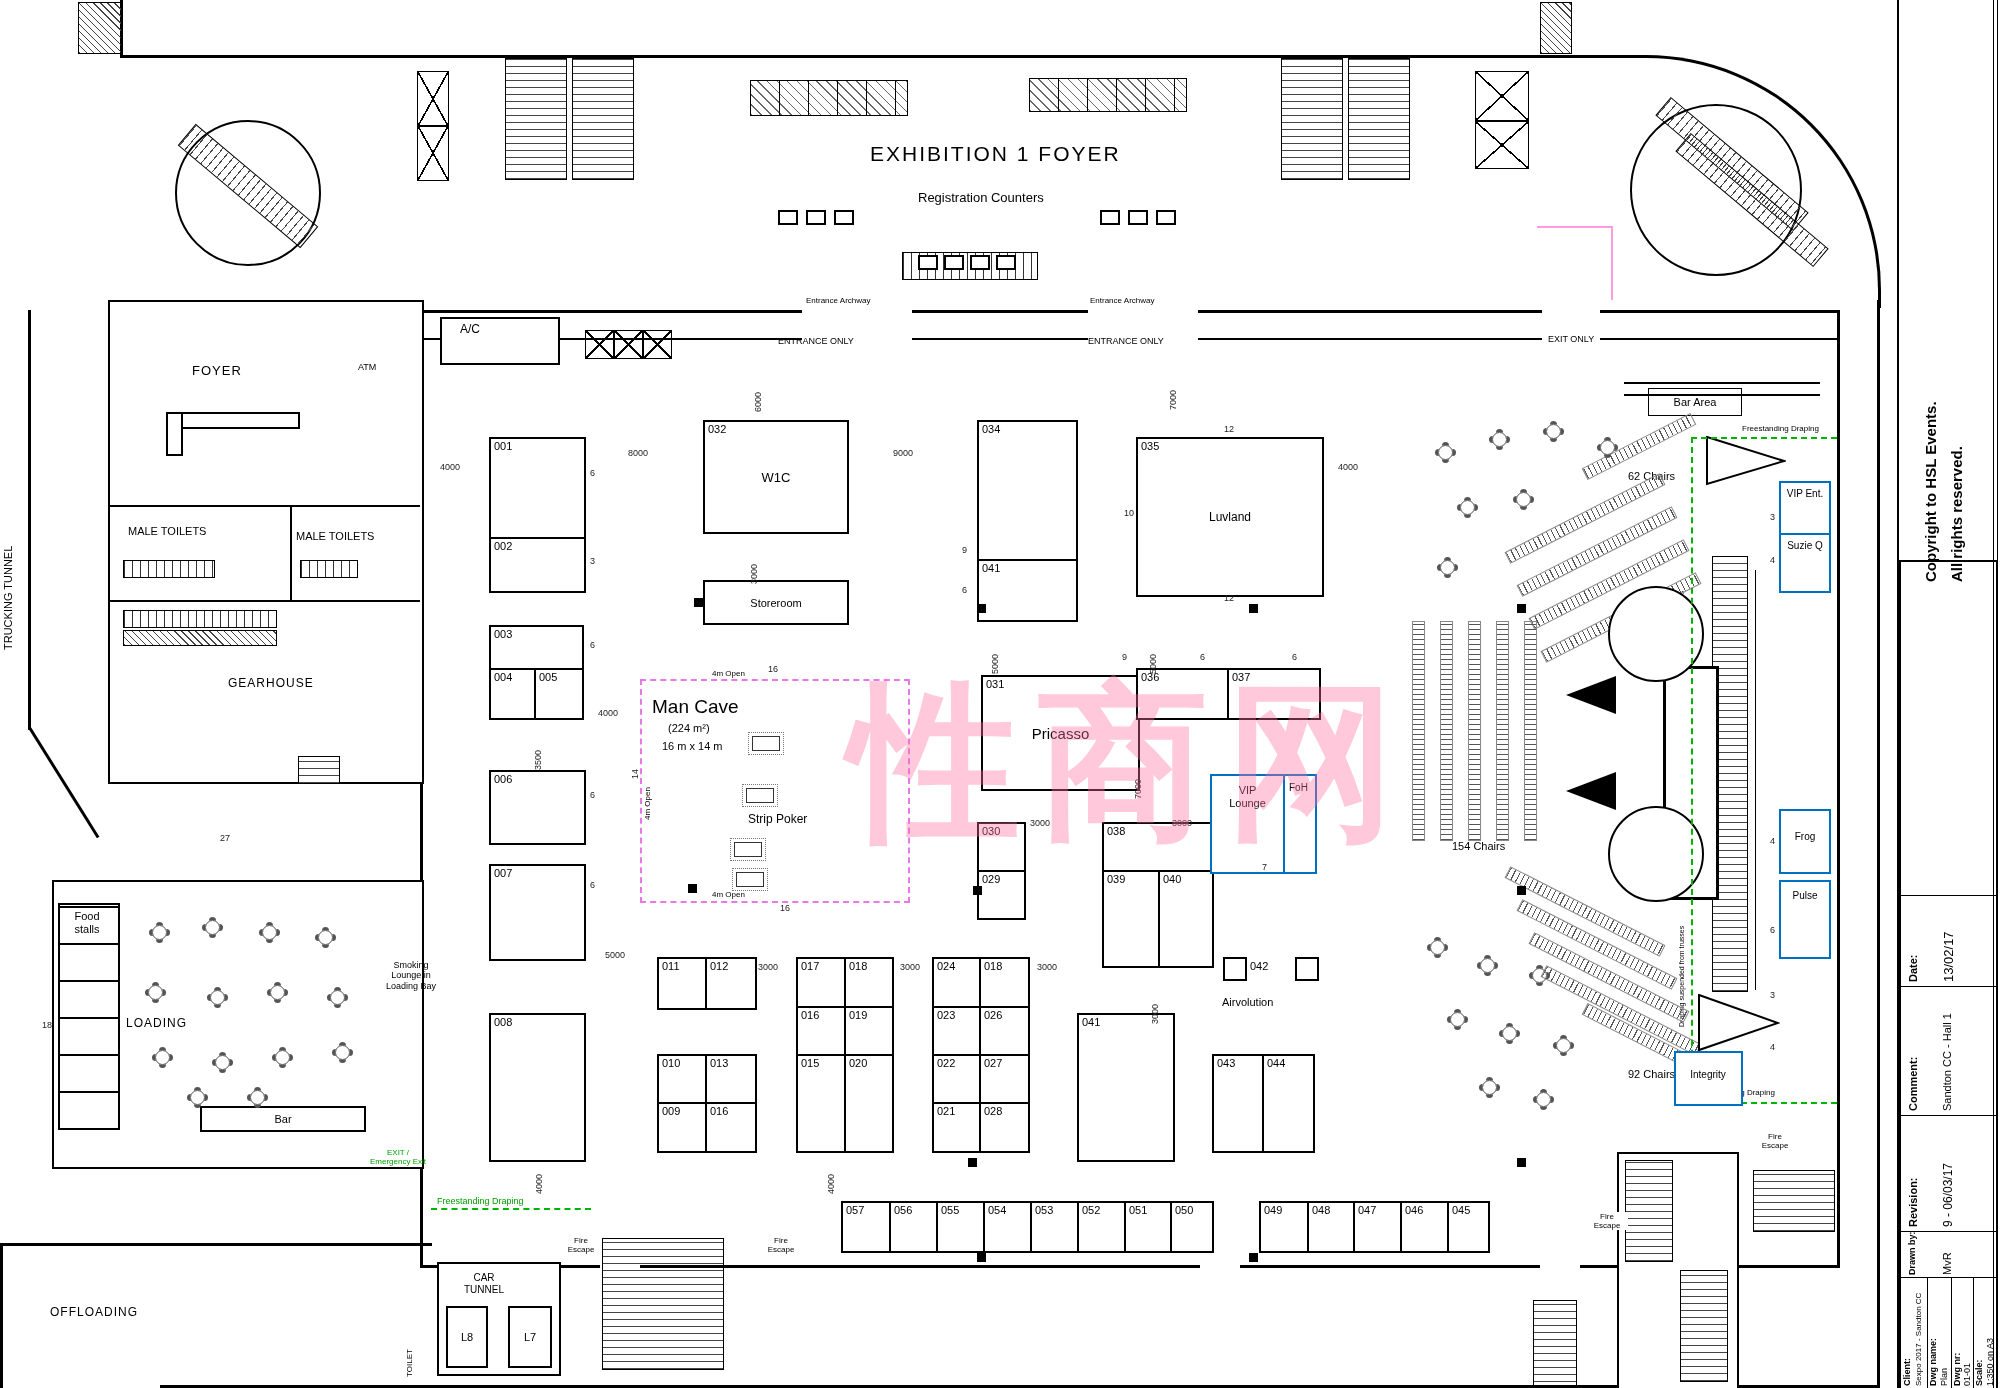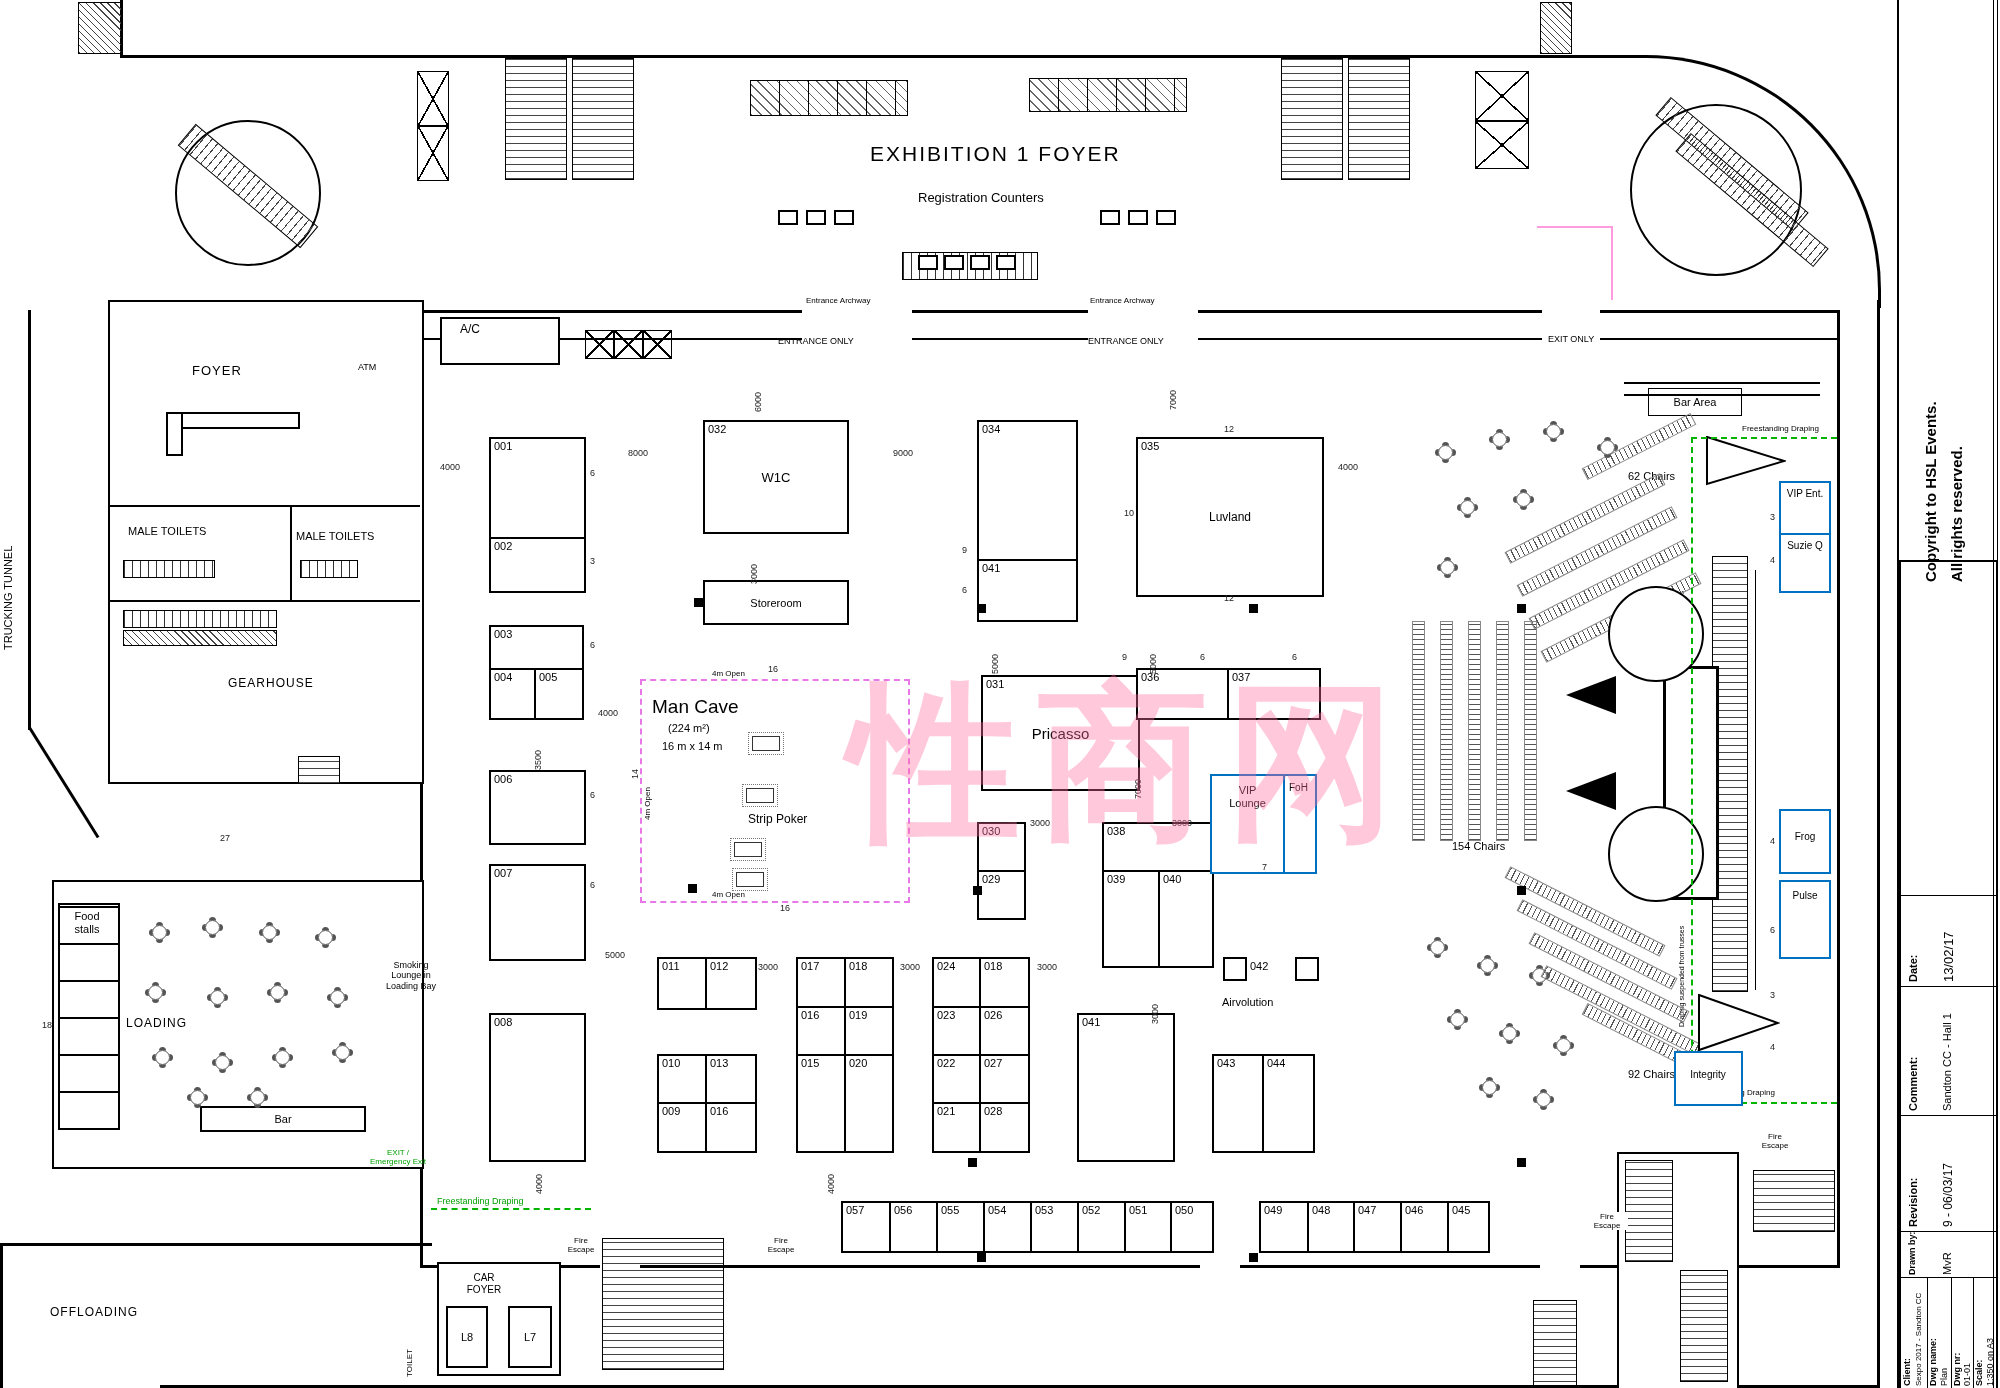--- a/index.html
+++ b/index.html
@@ -443,21 +443,21 @@
   <div class="rt" style="left:330px;top:990px"></div>
   <div class="rt" style="left:155px;top:1050px"></div>
   <div class="rt" style="left:215px;top:1055px"></div>
   <div class="rt" style="left:275px;top:1050px"></div>
   <div class="rt" style="left:335px;top:1045px" actable="false"></div>
   <div class="rt" style="left:190px;top:1090px"></div>
   <div class="rt" style="left:250px;top:1090px"></div>
 
   <div class="lbl" style="left:50px;top:1305px;font-size:12px;letter-spacing:1px">OFFLOADING</div>
   <div class="wall" style="left:437px;top:1262px;width:120px;height:110px"></div>
-  <div class="lbl wrap" style="left:462px;top:1272px;width:44px;font-size:10px">CAR FOYER</div>
+  <div class="lbl wrap" style="left:462px;top:1272px;width:44px;font-size:10px">CAR TUNNEL</div>
   <div class="wall" style="left:446px;top:1306px;width:38px;height:58px">
       <span class="cname" style="font-size:11px">L8</span>
     </div>
   <div class="wall" style="left:508px;top:1306px;width:40px;height:58px">
       <span class="cname" style="font-size:11px">L7</span>
     </div>
   <div class="lbl vtext" style="left:405px;top:1302px;height:75px;font-size:8px">TOILET</div>
   <div class="stairsv" style="left:602px;top:1238px;width:120px;height:130px"></div>
   <div class="stairsv" style="left:1533px;top:1300px;width:42px;height:88px"></div>
   <div class="wall" style="left:1617px;top:1152px;width:118px;height:238px"></div>

